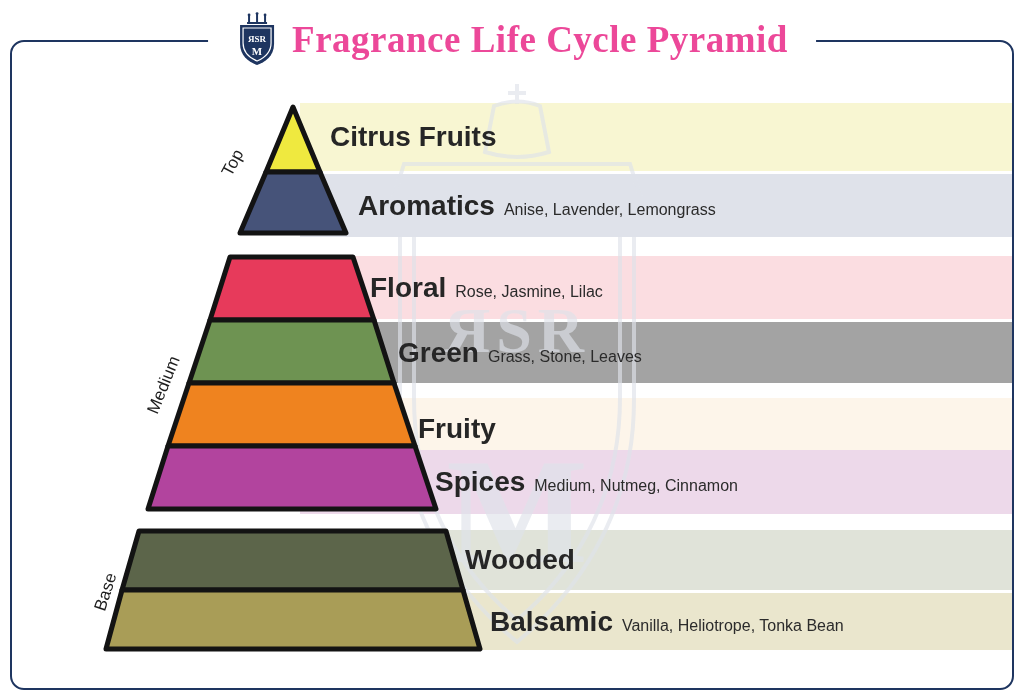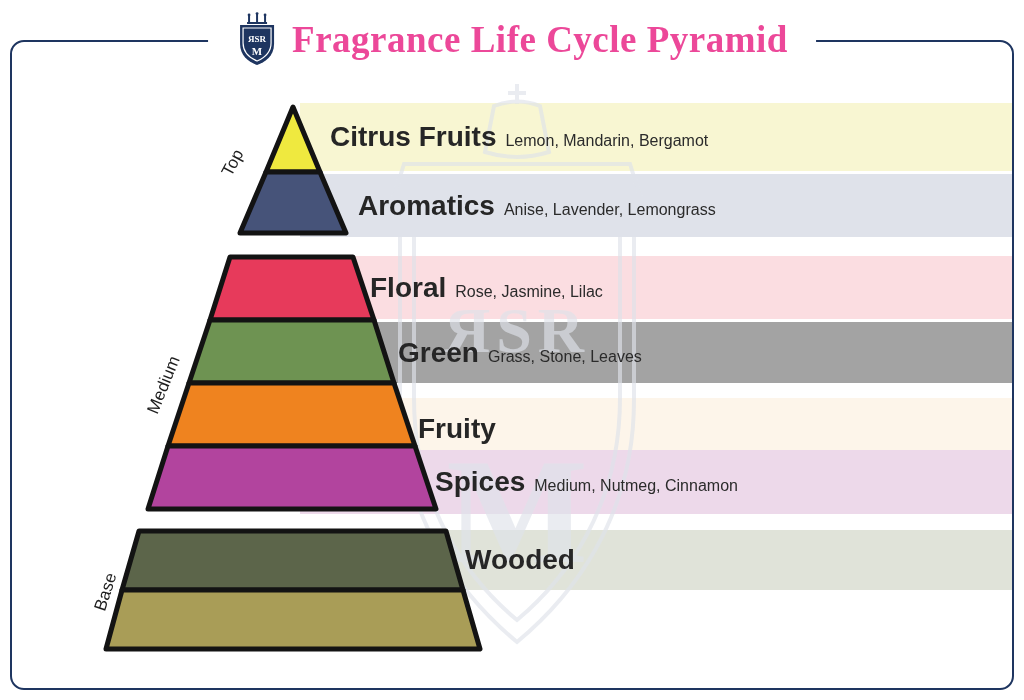--- a/index.html
+++ b/index.html
@@ -43,21 +43,20 @@
 </head>
 <body>
 
 <div class="page">
 
   <div class="frame"></div>
 
   <div class="band" style="top: 103px; height: 68px; padding-left: 30px; background: rgb(248, 246, 210);">
     <div class="band-inner">
       <span class="band-label">Citrus Fruits</span>
-      <span class="band-notes">Lemon, Mandarin, Bergamot</span>
     </div>
   </div>
   <div class="band" style="top: 174px; height: 63px; padding-left: 58px; background: rgb(223, 226, 234);">
     <div class="band-inner">
       <span class="band-label">Aromatics</span>
       <span class="band-notes">Anise, Lavender, Lemongrass</span>
     </div>
   </div>
   <div class="band" style="top: 256px; height: 63px; padding-left: 70px; background: rgb(251, 221, 225);">
     <div class="band-inner">
@@ -78,20 +77,26 @@
   </div>
   <div class="band" style="top: 450px; height: 64px; padding-left: 135px; background: rgb(237, 217, 234);">
     <div class="band-inner">
       <span class="band-label">Spices</span>
       <span class="band-notes">Medium, Nutmeg, Cinnamon</span>
     </div>
   </div>
   <div class="band" style="top: 530px; height: 60px; padding-left: 165px; background: rgb(224, 227, 217); align-items: center;">
     <div class="band-inner">
       <span class="band-label">Wooded</span>
+    </div>
+  </div>
+  <div class="band" style="top: 593px; height: 57px; padding-left: 190px; background: rgb(234, 230, 205);">
+    <div class="band-inner">
+      <span class="band-label">Balsamic</span>
+      <span class="band-notes">Vanilla, Heliotrope, Tonka Bean</span>
     </div>
   </div>
 
   <svg class="watermark" width="1024" height="700" viewBox="0 0 1024 700">
     <g fill="none" stroke="#dfe3ea" stroke-width="4">
       <line x1="517" y1="84" x2="517" y2="104"></line>
       <line x1="508" y1="93" x2="526" y2="93"></line>
       <path d="M494,106 Q517,97 540,106 L549,152 Q517,162 485,152 Z"></path>
       <path d="M404,164 L630,164 L640,196 L394,196 Z"></path>
       <path d="M400,208 L634,208 L634,400 C634,520 570,598 517,642 C464,598 400,520 400,400 Z"></path>

